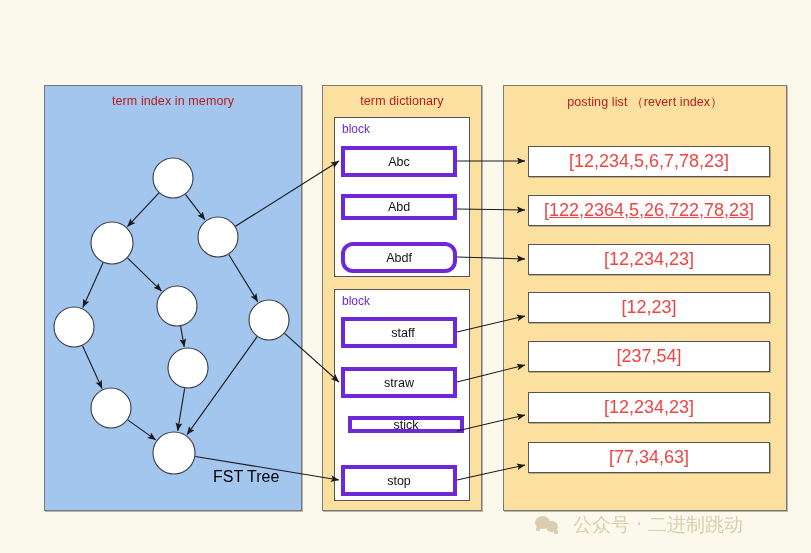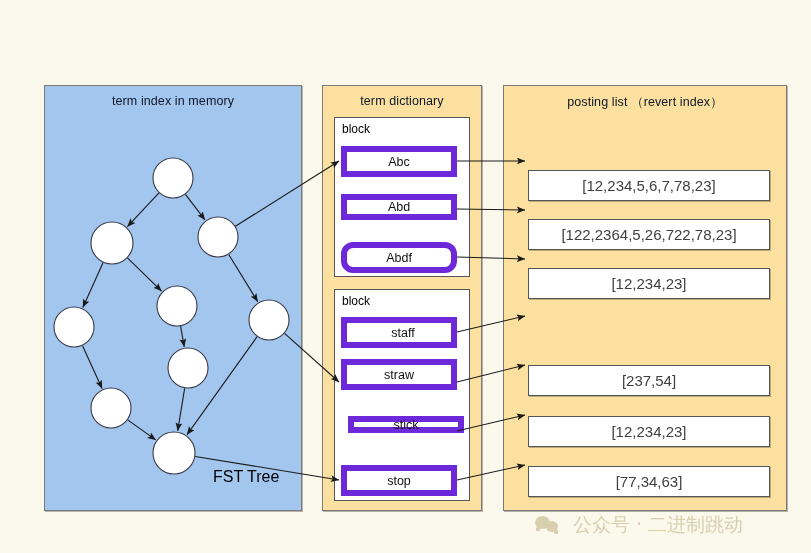--- a/index.html
+++ b/index.html
@@ -8,38 +8,38 @@
     background:#fbf8ec;
     font-family:"Liberation Sans", sans-serif;
     overflow:hidden;
     position:relative;
   }
   #stage{position:absolute;left:0;top:0;width:811px;height:553px;}
 
   .panel{position:absolute;box-sizing:border-box;border:1px solid #7a7a7a;
          box-shadow:1px 1px 0 rgba(0,0,0,0.28);}
   .panel-title{position:absolute;width:100%;text-align:center;
-         font-size:12.5px;color:#0f172a;letter-spacing:.1px;}
+         font-size:12.5px;color:#b91c1c;letter-spacing:.1px;}
 
   #panel-index{left:44px;top:85px;width:258px;height:426px;background:#a3c6ee;}
   #panel-dict{left:322px;top:85px;width:160px;height:426px;background:#fbe0a0;}
   #panel-posting{left:503px;top:85px;width:284px;height:426px;background:#fbe0a0;}
 
   .block-wrap{position:absolute;box-sizing:border-box;background:#ffffff;
               border:1px solid #555;}
-  .block-label{position:absolute;left:7px;top:4px;font-size:12px;color:#000000;}
+  .block-label{position:absolute;left:7px;top:4px;font-size:12px;color:#6d28d9;}
 
   .term-box{position:absolute;box-sizing:border-box;background:#fff;
-            border:6px solid #6d28d9;display:flex;align-items:center;
+            border:4px solid #6d28d9;display:flex;align-items:center;
             justify-content:center;font-size:12.5px;color:#111;}
 
   .post-box{position:absolute;box-sizing:border-box;background:#fff;
             border:1px solid #555;display:flex;align-items:center;
-            justify-content:center;font-size:15px;color:#404040;
-            box-shadow:1px 1px 0 rgba(0,0,0,0.25);margin-top:24px;}
+            justify-content:center;font-size:18px;color:#ef4444;
+            box-shadow:1px 1px 0 rgba(0,0,0,0.25);}
 
   #fst-label{position:absolute;left:213px;top:468px;font-size:16px;color:#000000;}
 
   svg#edges{position:absolute;left:0;top:0;width:811px;height:553px;
             pointer-events:none;}
 
   .wm{position:absolute;left:535px;top:512px;display:flex;align-items:center;
       gap:12px;color:#d9cfae;font-size:19px;
       font-family:"DejaVu Sans", sans-serif;}
   .wm-ico{width:26px;height:20px;position:relative;flex:0 0 auto;}
@@ -67,31 +67,32 @@
     <div class="block-label">block</div>
   </div>
   <div class="term-box" style="left:341px;top:146px;width:116px;height:31px;">Abc</div>
   <div class="term-box" style="left:341px;top:194px;width:116px;height:26px;">Abd</div>
   <div class="term-box" style="left:341px;top:242px;width:116px;height:31px;border-radius:12px;">Abdf</div>
 
   <div class="block-wrap" style="left:334px;top:289px;width:136px;height:212px;">
     <div class="block-label">block</div>
   </div>
   <div class="term-box" style="left:341px;top:317px;width:116px;height:31px;padding-left:8px;">staff</div>
-  <div class="term-box" style="left:341px;top:359px;width:116px;height:31px;">straw</div>
+  <div class="term-box" style="left:341px;top:367px;width:116px;height:31px;">straw</div>
   <div class="term-box" style="left:348px;top:416px;width:116px;height:17px;">stick</div>
   <div class="term-box" style="left:341px;top:465px;width:116px;height:31px;">stop</div>
 
   <div class="panel" id="panel-posting">
     <div class="panel-title" style="top:8px;">posting list （revert index）</div>
   </div>
 
   <div class="post-box" style="left:528px;top:146px;width:242px;height:31px;">[12,234,5,6,7,78,23]</div>
-  <div class="post-box" style="left:528px;top:195px;width:242px;height:31px;">[122,2364,5,26,722,78,23]</div>
+  <div class="post-box" style="left:528px;top:195px;width:242px;height:31px;text-decoration:underline;">[122,2364,5,26,722,78,23]</div>
   <div class="post-box" style="left:528px;top:244px;width:242px;height:31px;">[12,234,23]</div>
+  <div class="post-box" style="left:528px;top:292px;width:242px;height:31px;">[12,23]</div>
   <div class="post-box" style="left:528px;top:341px;width:242px;height:31px;">[237,54]</div>
   <div class="post-box" style="left:528px;top:392px;width:242px;height:31px;">[12,234,23]</div>
   <div class="post-box" style="left:528px;top:442px;width:242px;height:31px;">[77,34,63]</div>
 
   <svg id="edges" viewBox="0 0 811 553">
     <defs>
       <marker id="ah" markerWidth="9" markerHeight="9" refX="7.4" refY="3.1" orient="auto" markerUnits="strokeWidth">
         <path d="M0,0 L7.6,3.1 L0,6.2 L1.6,3.1 z" fill="#1a1a1a"></path>
       </marker>
     </defs>

